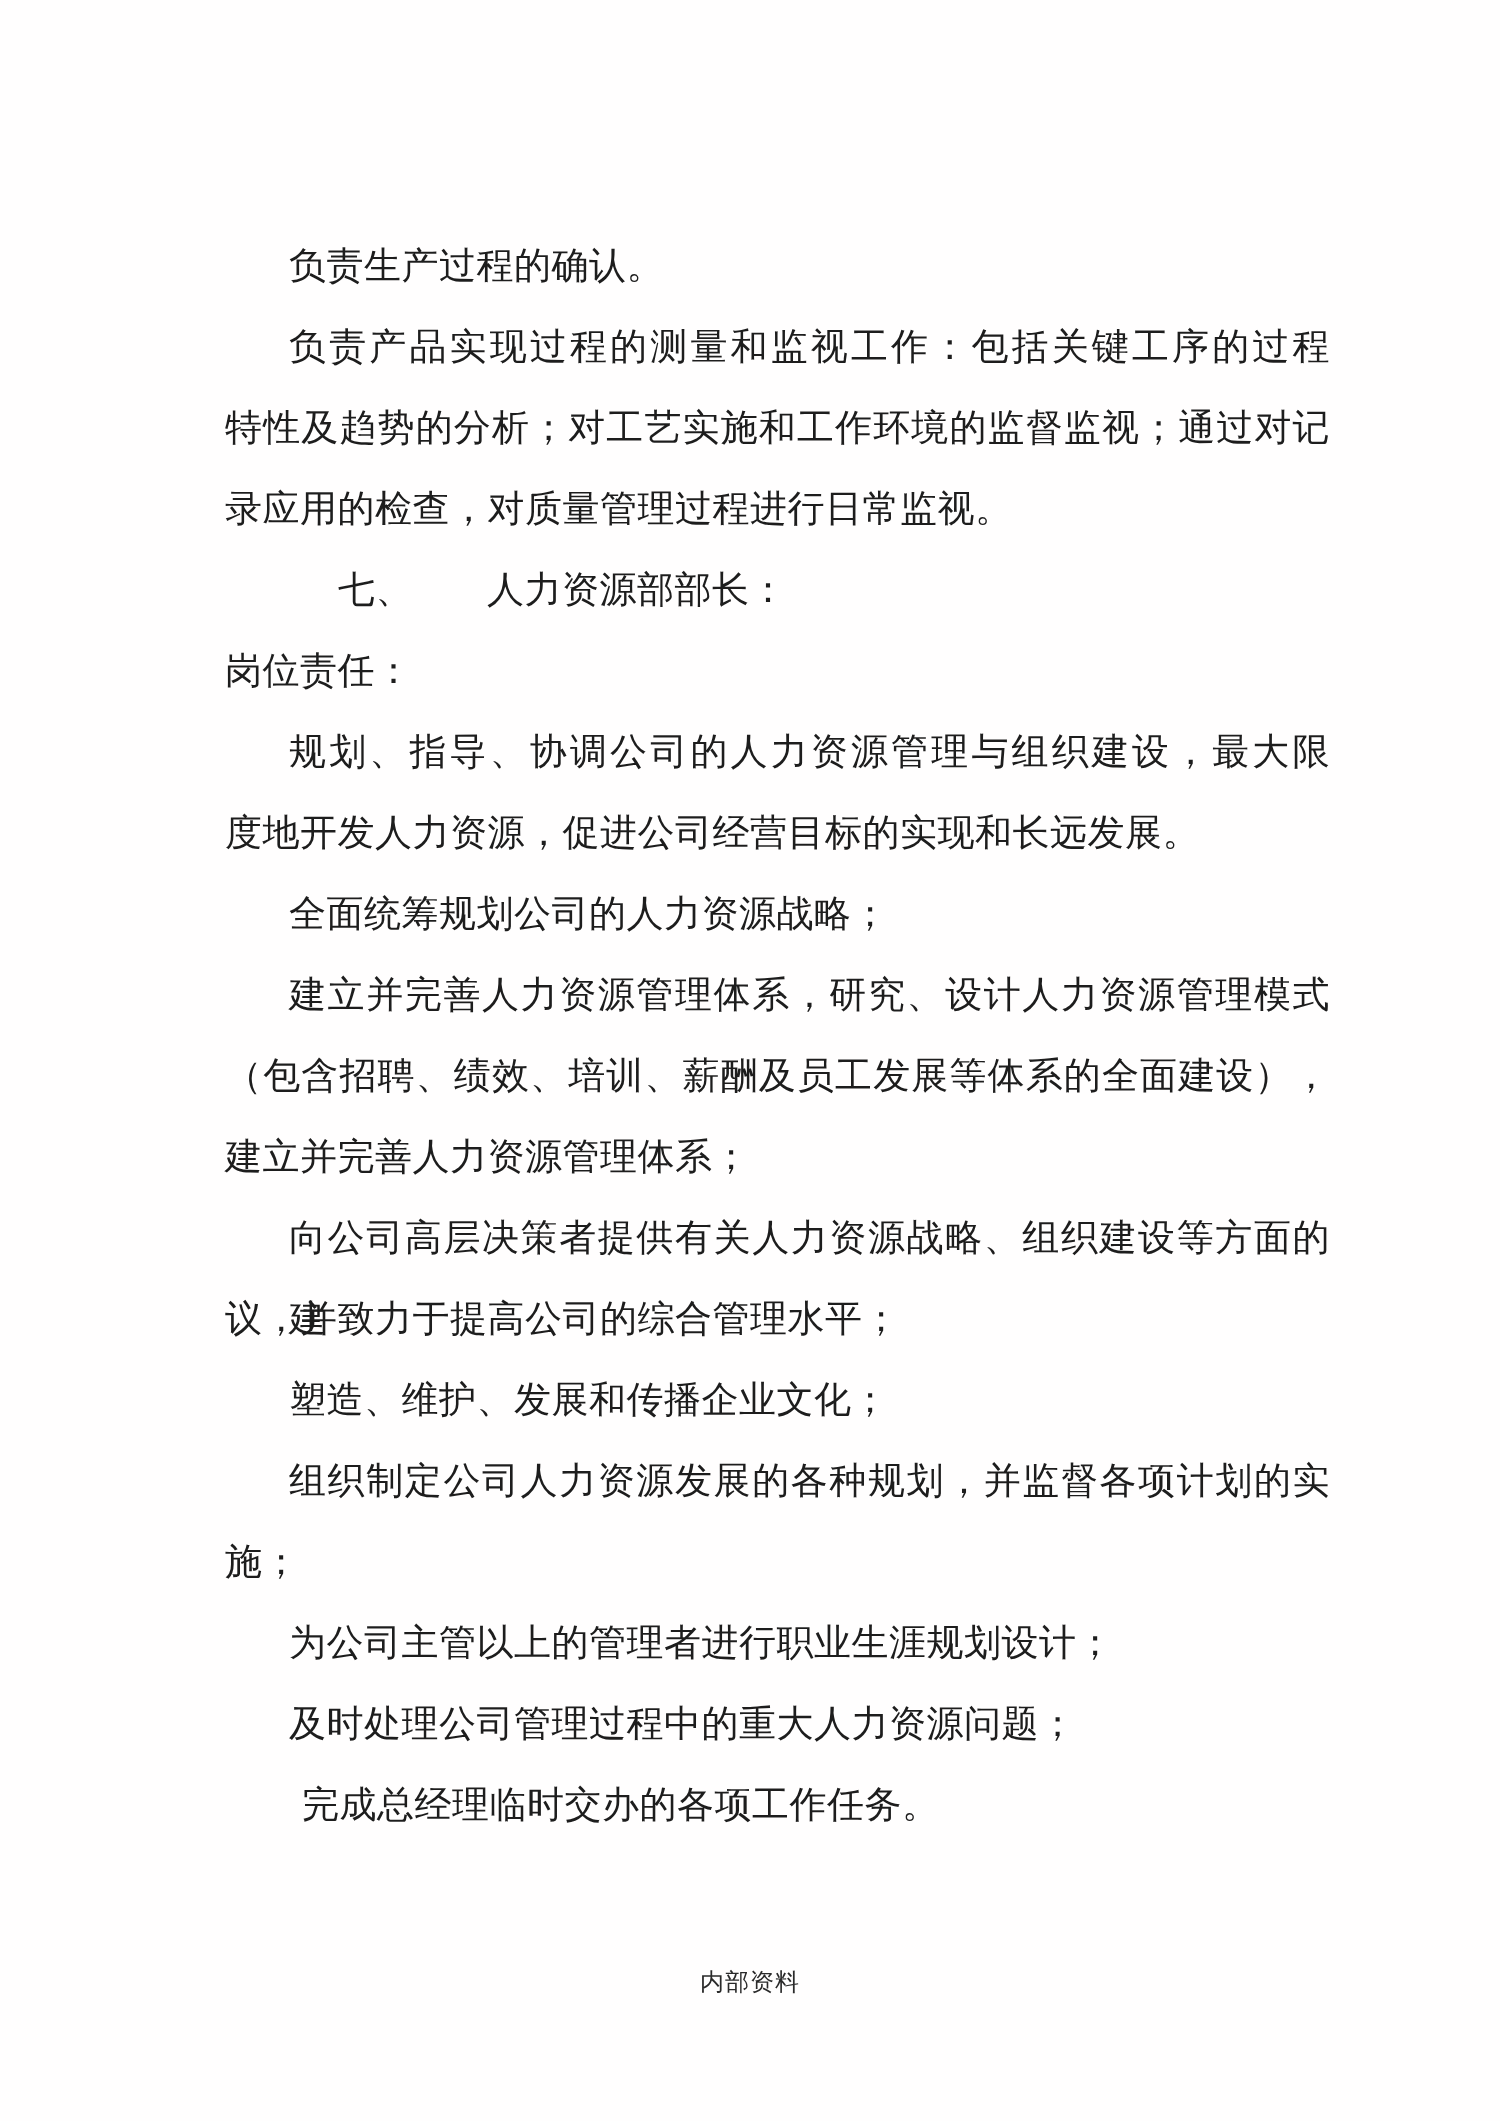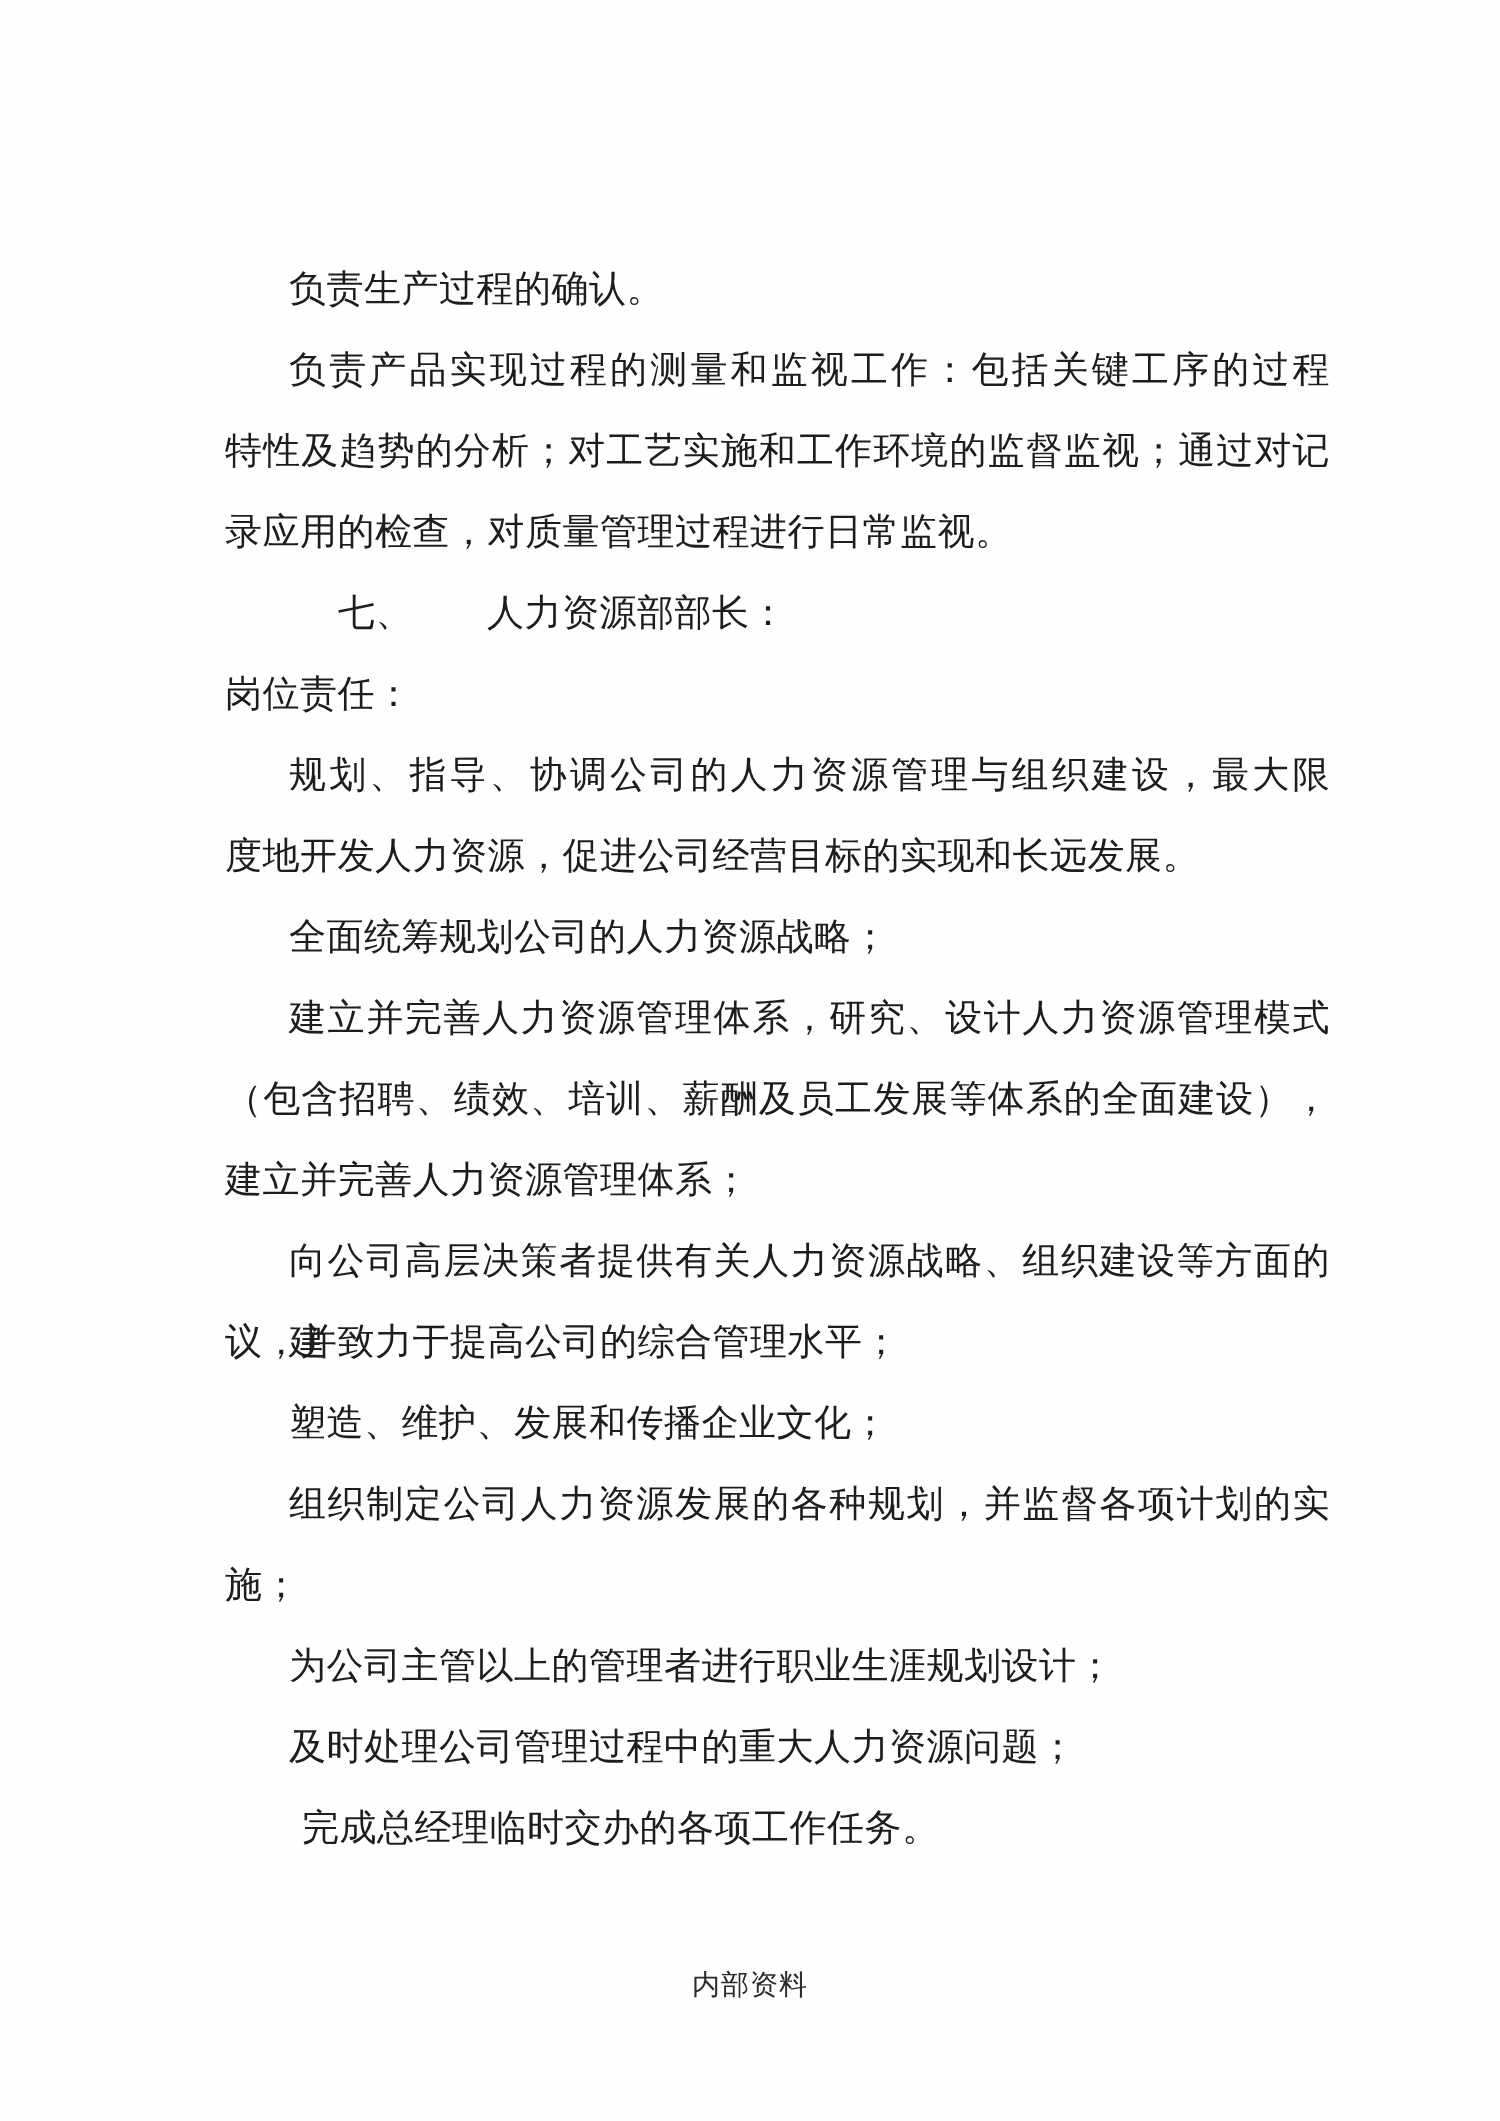--- a/index.html
+++ b/index.html
@@ -8,21 +8,21 @@
     width: 1500px;
     height: 2121px;
     background: #fffefe;
     overflow: hidden;
     font-family: "Liberation Serif", serif;
     color: #1d1d1d;
   }
   .content {
     position: absolute;
     left: 225px;
-    top: 248px;
+    top: 225px;
     width: 1105px;
   }
   .line {
     height: 81px;
     line-height: 81px;
     font-size: 37px;
     letter-spacing: 0.5px;
     white-space: normal;
   }
   .fill {
@@ -35,21 +35,21 @@
   .hgap {
     display: inline-block;
     width: 74px;
   }
   .footer {
     position: absolute;
     left: 0;
     right: 0;
     top: 1966px;
     text-align: center;
-    font-size: 28px;
+    font-size: 24px;
     letter-spacing: 1px;
     color: #2a2a2a;
   }
 </style>
 </head>
 <body>
 
 <div class="page">
   <div class="content">
     <div class="line indent">负责生产过程的确认。</div>

